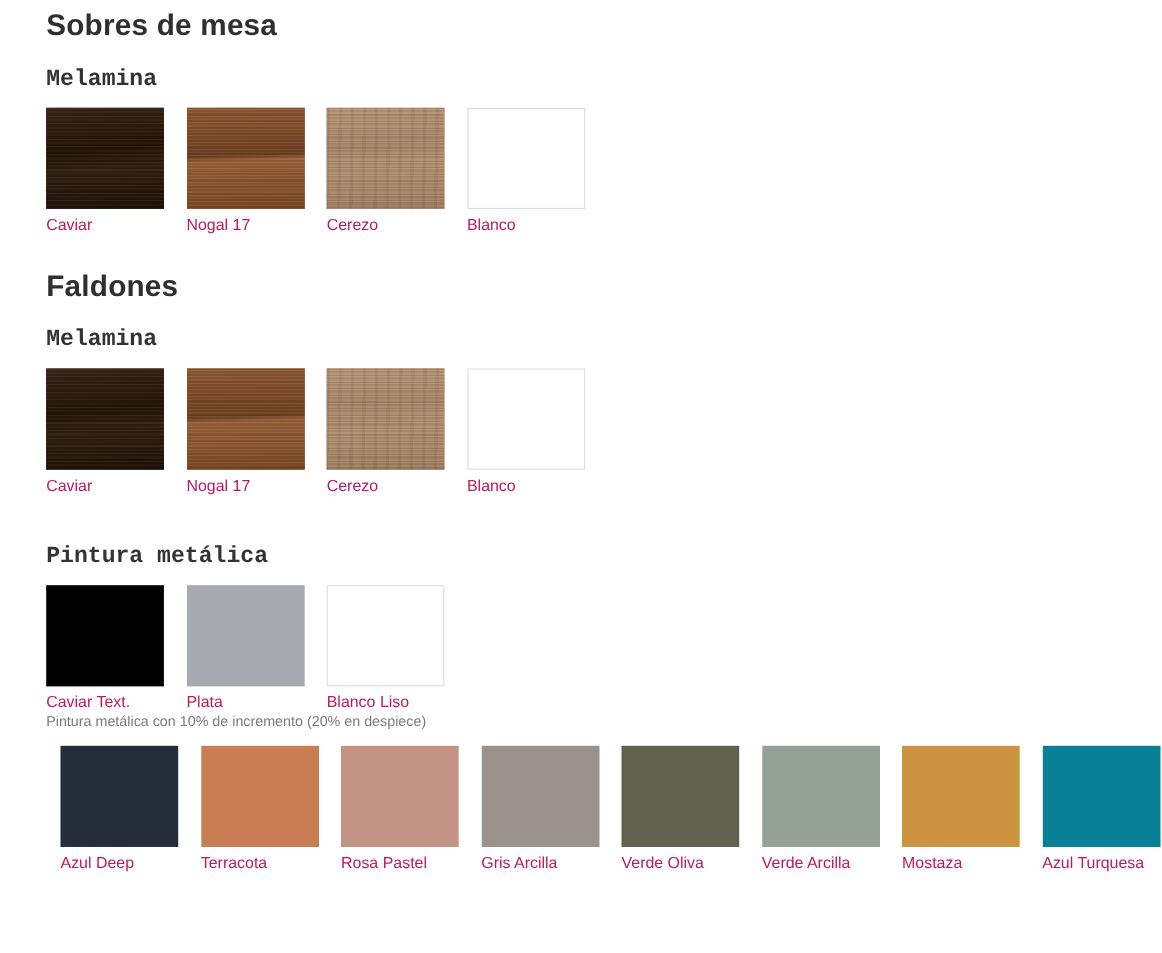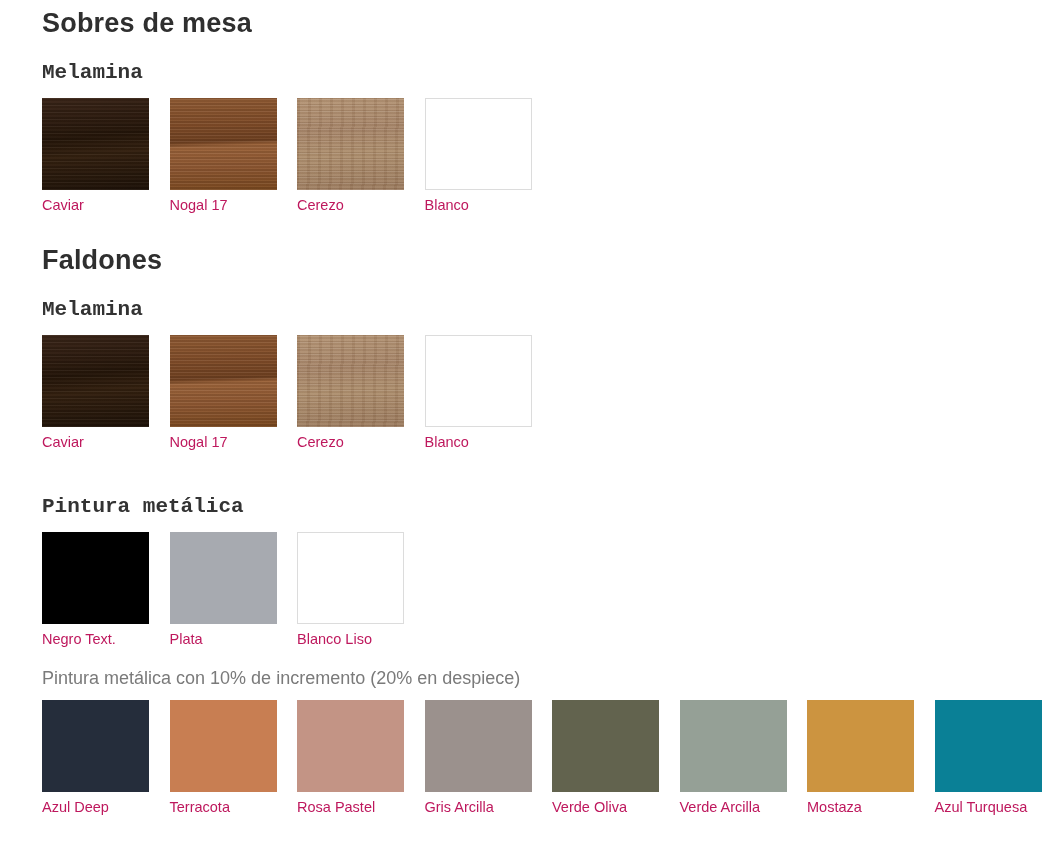--- a/index.html
+++ b/index.html
@@ -67,26 +67,25 @@
     background: #ffffff;
   }
   .swatch-label {
     font-size: 14.5px;
     color: #be185d;
     line-height: 18px;
     margin-top: 6px;
     white-space: nowrap;
   }
   .note {
-    font-size: 18px;
+    font-size: 13px;
     color: #7a7a7a;
-    margin-top: 22px;
     line-height: 16px;
   }
-  .row-colors { margin-top: 14px; }
+  .row-colors { margin-top: 14px; margin-left: 13px; }
   .row-colors .swatch { height: 92px; }
   .wood-caviar {
     background-color: #2a1a10;
     background-image:
       repeating-linear-gradient(0deg,
         rgba(255,255,255,0.055) 0px, rgba(255,255,255,0.055) 1px,
         rgba(0,0,0,0.10) 1px, rgba(0,0,0,0.10) 3px,
         rgba(255,255,255,0.02) 3px, rgba(255,255,255,0.02) 5px,
         rgba(0,0,0,0.06) 5px, rgba(0,0,0,0.06) 7px),
       linear-gradient(175deg, #3a2518 0%, #241509 42%, #33200f 60%, #1d1108 100%);
@@ -167,21 +166,21 @@
         <div class="swatch-cell">
           <div class="swatch paint-flat bordered" style="background-color: rgb(255, 255, 255);"></div>
           <div class="swatch-label">Blanco</div>
         </div>
       </div>
 
     <h2 class="sub-title pintura">Pintura metálica</h2>
     <div class="swatch-row">
         <div class="swatch-cell">
           <div class="swatch paint-flat" style="background-color: rgb(0, 0, 0);"></div>
-          <div class="swatch-label">Negro Text.</div>
+          <div class="swatch-label">Caviar Text.</div>
         </div>
         <div class="swatch-cell">
           <div class="swatch paint-flat" style="background-color: rgb(167, 170, 176);"></div>
           <div class="swatch-label">Plata</div>
         </div>
         <div class="swatch-cell">
           <div class="swatch paint-flat bordered" style="background-color: rgb(255, 255, 255);"></div>
           <div class="swatch-label">Blanco Liso</div>
         </div>
       </div>

